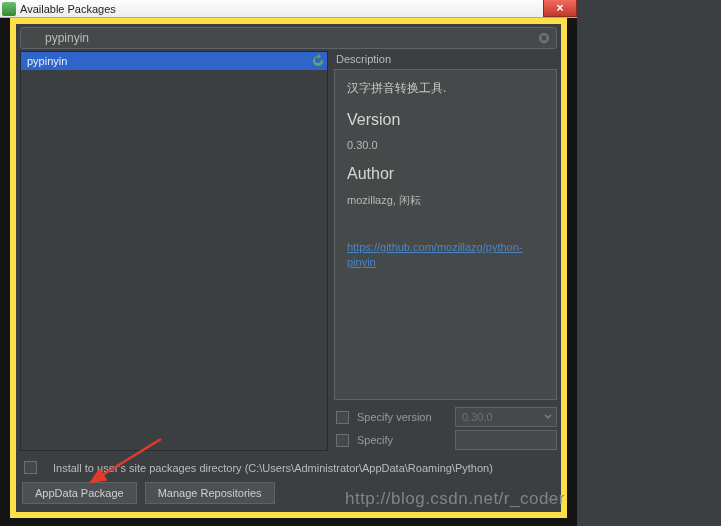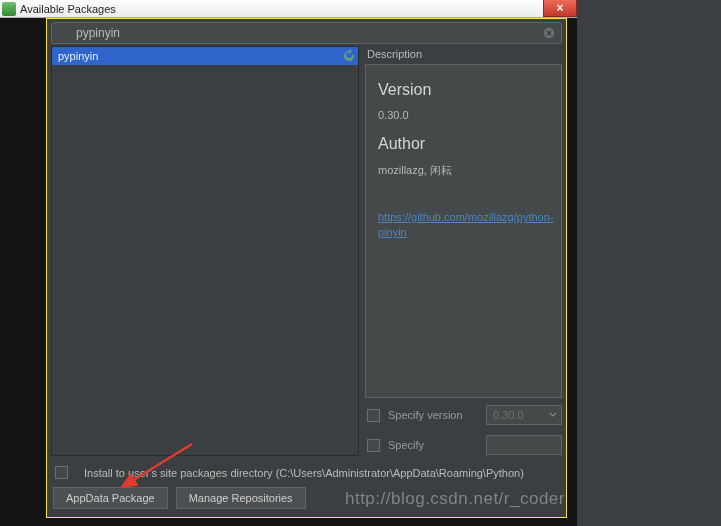--- a/index.html
+++ b/index.html
@@ -45,24 +45,23 @@
     color: #fff;
     display: flex; align-items: center; justify-content: center;
     font-size: 12px; font-weight: bold;
     border: 1px solid #8a2a20;
     border-top: none;
   }
   .dialog {
     position: absolute;
     top: 18px; left: 10px; right: 10px; bottom: 8px;
     background: #3c3f41;
-    border: 1px solid #fde047;
+    border: 6px solid #fde047;
     display: flex;
     flex-direction: column;
-    margin-left: 36px;
   }
   .search-row {
     padding: 3px 4px 2px 4px;
   }
   .search-input {
     width: 100%;
     height: 22px;
     background: #45494a;
     border: 1px solid #5e6366;
     border-radius: 3px;
@@ -139,21 +138,21 @@
   .desc-box .summary { font-size: 12px; color: #c9c9c9; margin-bottom: 14px; }
   .desc-box h3 {
     font-size: 16px; font-weight: normal;
     color: #d6d6d6; margin: 6px 0 10px 0;
   }
   .desc-box .val { font-size: 11px; color: #b8b8b8; margin-bottom: 14px; }
   .desc-box a { color: #4a86c7; text-decoration: underline; font-size: 11px; display: block; line-height: 15px; }
   .opts {
     margin-top: 6px;
     display: flex; flex-direction: column;
-    gap: 8px;
+    gap: 1px;
   }
   .opt-row {
     display: flex; align-items: center;
     background: #3c3f41;
     height: 22px;
   }
   .chk {
     width: 13px; height: 13px;
     background: #43494a;
     border: 1px solid #6a6f71;
@@ -251,20 +250,21 @@
         <div class="list">
           <div class="list-item selected">
             <span>pypinyin</span>
           </div>
         </div>
       </div>
 
       <div class="right-pane">
         <div class="desc-label">Description</div>
         <div class="desc-box">
+          <div class="summary">汉字拼音转换工具.</div>
           <h3>Version</h3>
           <div class="val">0.30.0</div>
           <h3>Author</h3>
           <div class="val">mozillazg, 闲耘</div>
           <div style="height:18px"></div>
           <a href="#">https://github.com/mozillazg/python-pinyin</a>
         </div>
 
         <div class="opts">
           <div class="opt-row">

